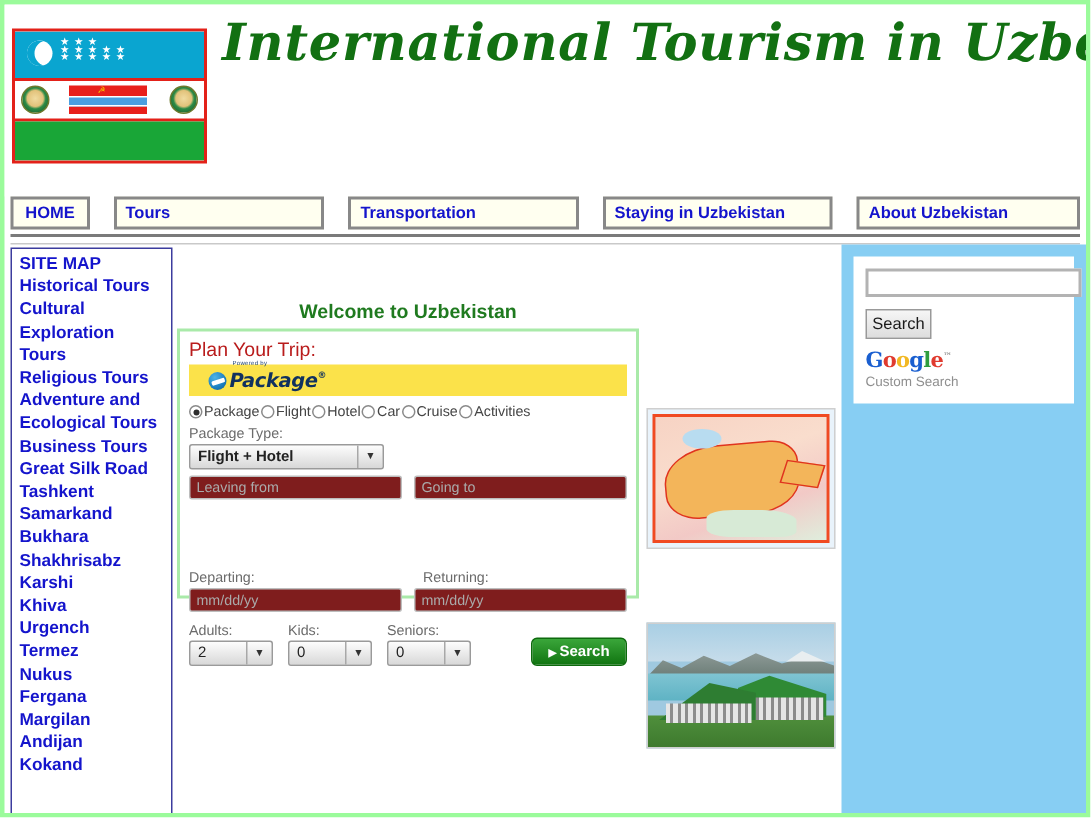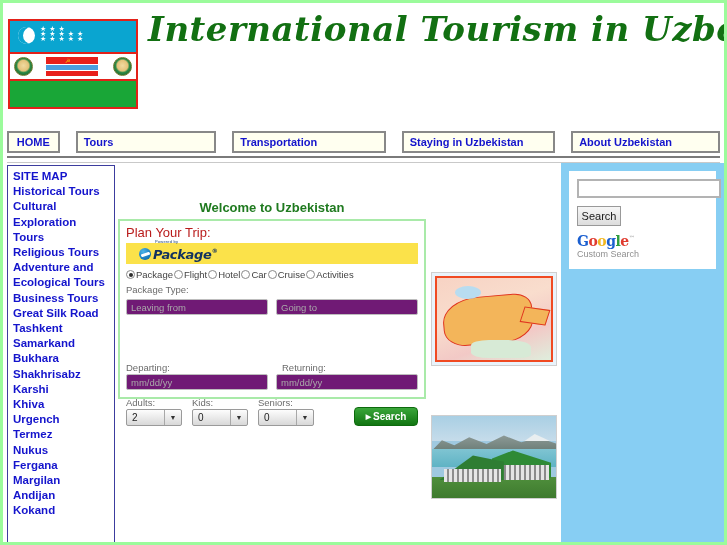--- a/index.html
+++ b/index.html
@@ -340,21 +340,21 @@
   .text-row {
     display: flex;
     gap: 8px;
     margin-top: 4px;
   }
   .text-input {
     height: 16px;
     border: 1px solid #bdbdbd;
     border-radius: 2px;
     box-sizing: border-box;
-    background: #701a75;
+    background: #7f1d1d;
     font-size: 9.5px;
     color: #aaaaaa;
     display: flex;
     align-items: center;
     padding-left: 4px;
     width: 143px;
     font-family: "Liberation Sans", sans-serif;
     cursor: text;
   }
   .label-row {
@@ -671,20 +671,24 @@
             <span class="radio-dot"></span>
             <span>Cruise</span>
           </div>
           <div class="radio-item">
             <span class="radio-dot"></span>
             <span>Activities</span>
           </div>
         </div>
 
         <div class="field-label">Package Type:</div>
+        <div class="select-box">
+          <span class="sel-text">Flight + Hotel</span>
+          <span class="select-arrow">▼</span>
+        </div>
 
         <div class="text-row">
           <div class="text-input">Leaving from</div>
           <div class="text-input">Going to</div>
         </div>
 
         <div class="label-row">
           <div class="field-label">Departing:</div>
           <div class="field-label">Returning:</div>
         </div>

